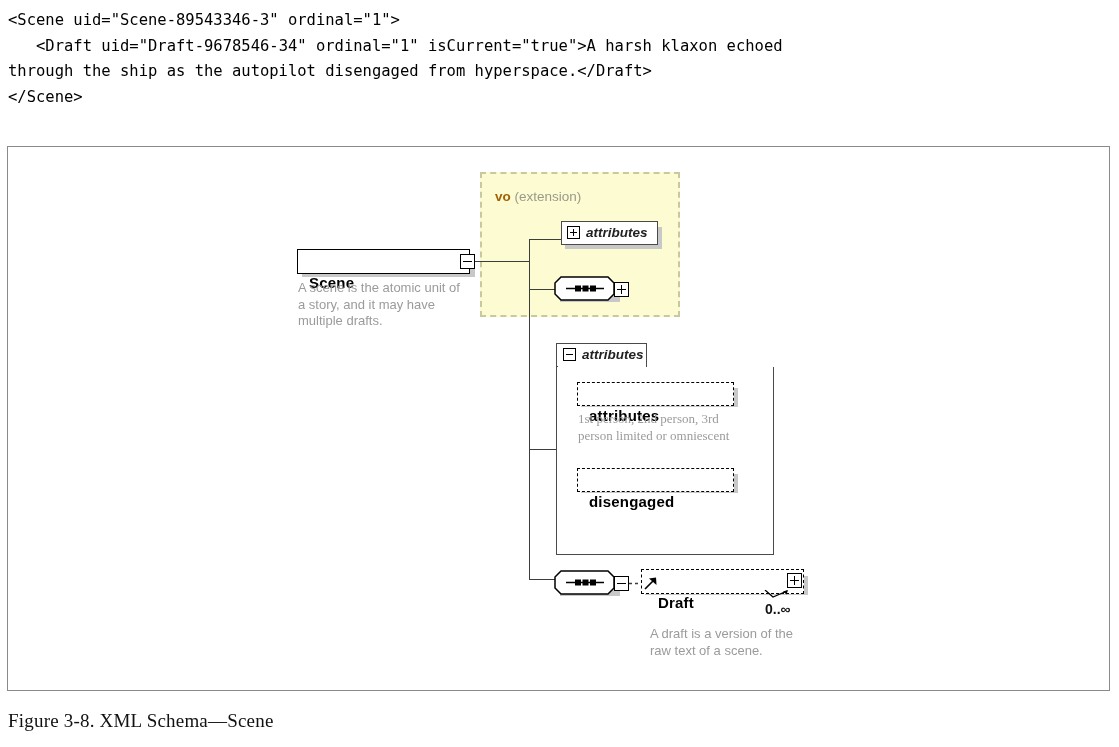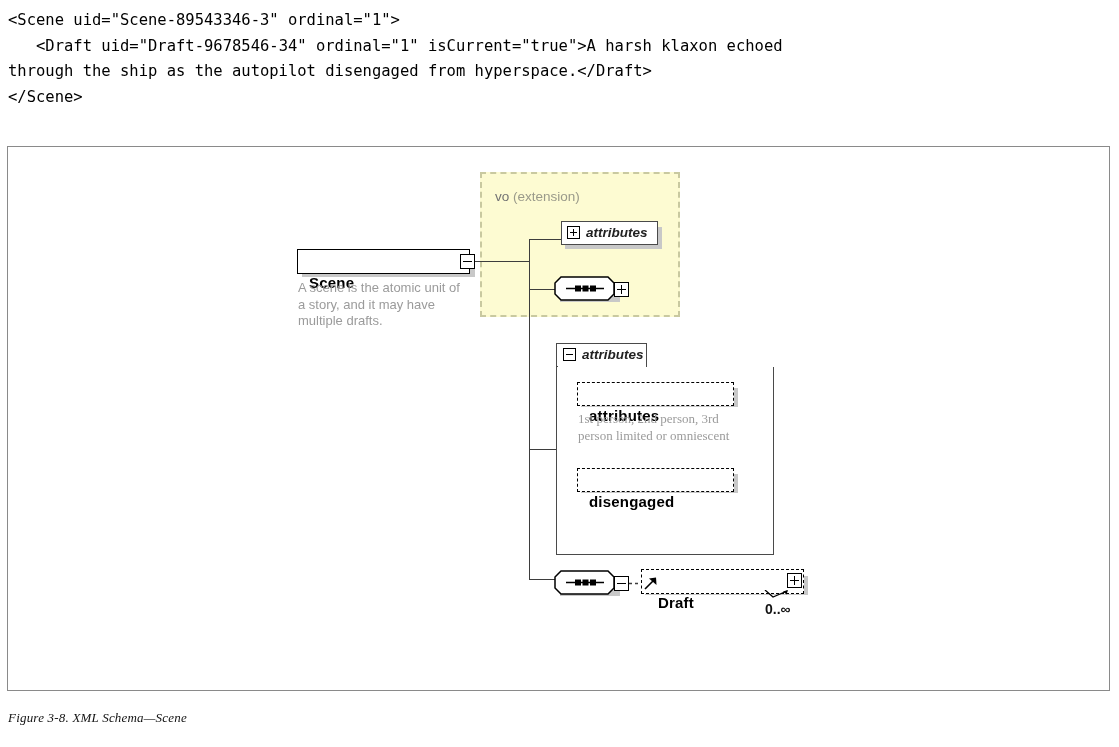--- a/index.html
+++ b/index.html
@@ -47,22 +47,21 @@
     width: 1103px;
     height: 545px;
   }
 
   
   #figure-caption {
     position: absolute;
     left: 8px;
     top: 710px;
     font-family: "Liberation Serif", "DejaVu Serif", serif;
-    font-style: italic;
-    font-size: 13px;
+    font-size: 19px;
     color: #111111;
     letter-spacing: .2px;
   }
 
   
   .abs { position: absolute; box-sizing: border-box; }
   .shadow-layer {
     position:absolute;
     background:#c8c8c8;
   }
@@ -71,21 +70,21 @@
   .ext-region {
     border: 2px dashed #c9c9a0;
     background: #fdfbd2;
   }
   .ext-label {
     position:absolute;
     font-size: 13.5px;
     color:#9a9a8a;
     white-space: nowrap;
   }
-  .ext-label b { color:#737373; font-weight:normal; }
+  .ext-label b { color:#a16207; font-weight:bold; }
 
   
   .elem-box {
     border: 1.6px solid #000000;
     background: #ffffff;
   }
   .elem-box.dashed { border: 1.7px dashed #000000; }
   .elem-label {
     position:absolute;
     font-weight: bold;
@@ -235,17 +234,19 @@
       <polygon points="12,0.5 12.5,8 5,1.5" fill="#000000"></polygon>
     </svg>
     <div class="elem-label" style="left:650px; top:427px;">Draft</div>
     <div class="abs toggle plus" style="left:779px; top:426px; width:15px; height:15px;"></div>
 
     <svg class="abs" style="left:755px; top:443px;" width="26" height="12">
       <path d="M2,0 L10,7 L24,1" fill="none" stroke="#000000" stroke-width="1.3"></path>
       <polygon points="25,0 20,1.5 23.5,4.5" fill="#000000"></polygon>
     </svg>
     <div class="card" style="left:757px; top:454px;">0..∞</div>
+    <div class="annot" style="left:642px; top:479px; width:210px;">A draft is a version of the
+raw text of a scene.</div>
 
   </div>
 </div>
 
 <div id="figure-caption">Figure 3-8. XML Schema—Scene</div>
 
 </body></html>

